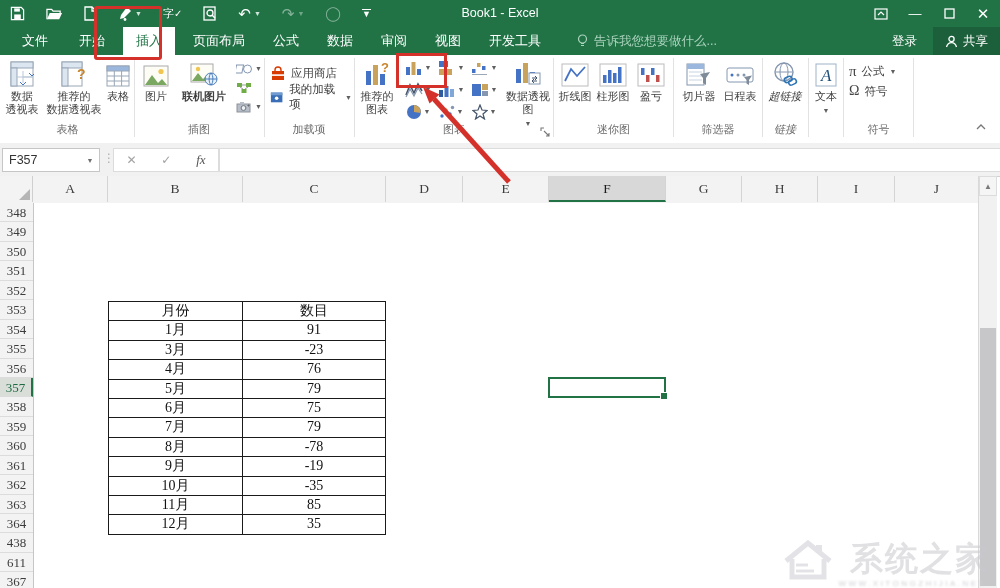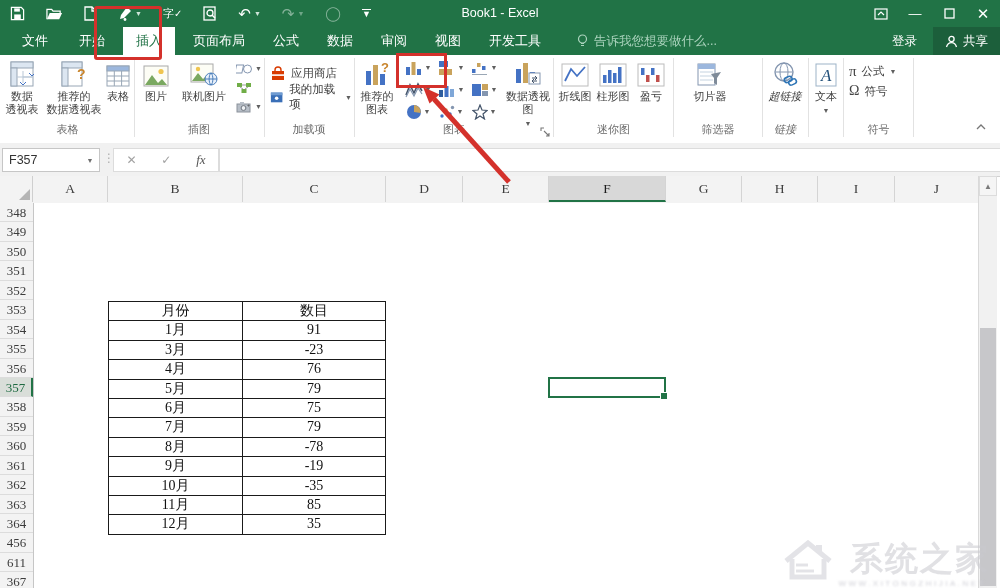--- a/index.html
+++ b/index.html
@@ -234,21 +234,21 @@
       <div class="bigbtn" style="left:2px;width:36px;">
         <div class="bicon">
             <svg width="26" height="22" viewBox="0 0 26 22">
               <rect x="1" y="1" width="24" height="20" fill="#fdfdf5" stroke="#a9a9a9"></rect>
               <circle cx="18" cy="6.5" r="2.6" fill="#f0c550"></circle>
               <path d="M2 20l7-10 6 8 4-4 5 6z" fill="#7aa860"></path>
             </svg>
           </div>
         <div class="blabel">图片</div>
       </div>
-      <div class="bigbtn" style="left:40px;width:56px;">
+      <div class="bigbtn" style="left:40px;width:56px;font-weight:bold;">
         <div class="bicon">
             <svg width="28" height="24" viewBox="0 0 28 24">
               <rect x="1" y="1" width="22" height="18" fill="#fdfdf5" stroke="#a9a9a9"></rect>
               <circle cx="8" cy="6" r="2.2" fill="#f0c550"></circle>
               <path d="M2 18l6-8 5 6 3-3 5 5z" fill="#7aa860"></path>
               <circle cx="21" cy="16" r="6" fill="#e8f0fa" stroke="#4a7ebb"></circle>
               <path d="M15 16h12M21 10c2.5 2 2.5 10 0 12c-2.5-2-2.5-10 0-12" fill="none" stroke="#4a7ebb"></path>
             </svg>
           </div>
         <div class="blabel">联机图片</div>
@@ -441,30 +441,42 @@
               <rect x="19" y="12" width="3.5" height="7" fill="#c0504d"></rect>
             </svg>
           </div>
         <div class="blabel">盈亏</div>
       </div>
       <div class="glabel">迷你图</div>
     </div>
     <div class="rsep" style="left:673px;"></div>
 
     <div class="rgroup" style="left:675px;width:86px;">
-      <div class="bigbtn" style="left:14px;width:42px;">
+      <div class="bigbtn" style="left:3px;width:42px;">
         <div class="bicon">
             <svg width="26" height="24" viewBox="0 0 26 24">
               <rect x="1" y="1" width="17" height="21" fill="#fff" stroke="#8496b0"></rect>
               <rect x="1" y="1" width="17" height="5" fill="#9cb7dd"></rect>
               <path d="M3 9h13M3 13h13M3 17h13" stroke="#c5d3e0"></path>
               <path d="M14 11l10-2-4 6v7l-3-2v-5z" fill="#7f8b99"></path>
             </svg>
           </div>
         <div class="blabel">切片器</div>
+      </div>
+      <div class="bigbtn" style="left:44px;width:42px;">
+        <div class="bicon">
+            <svg width="28" height="22" viewBox="0 0 28 22">
+              <rect x="1" y="3" width="26" height="14" rx="2" fill="#fff" stroke="#8496b0"></rect>
+              <circle cx="6" cy="10" r="1.5" fill="#4472c4"></circle>
+              <circle cx="12" cy="10" r="1.5" fill="#8496b0"></circle>
+              <circle cx="18" cy="10" r="1.5" fill="#8496b0"></circle>
+              <path d="M18 12l8-1.5-3 4.5v5l-2.5-1.5v-3.5z" fill="#7f8b99"></path>
+            </svg>
+          </div>
+        <div class="blabel">日程表</div>
       </div>
       <div class="glabel">筛选器</div>
     </div>
     <div class="rsep" style="left:762px;"></div>
 
     <div class="rgroup" style="left:764px;width:42px;font-style:italic;">
       <div class="bigbtn" style="left:0;width:42px;">
         <div class="bicon">
             <svg width="26" height="26" viewBox="0 0 26 26">
               <circle cx="12" cy="11" r="9" fill="none" stroke="#8496b0" stroke-width="1.4"></circle>
@@ -558,21 +570,21 @@
       <div class="rowh">355</div>
       <div class="rowh">356</div>
       <div class="rowh active">357</div>
       <div class="rowh">358</div>
       <div class="rowh">359</div>
       <div class="rowh">360</div>
       <div class="rowh">361</div>
       <div class="rowh">362</div>
       <div class="rowh">363</div>
       <div class="rowh">364</div>
-      <div class="rowh">456</div>
+      <div class="rowh">438</div>
       <div class="rowh">611</div>
       <div class="rowh">367</div>
     </div>
 
   <div class="gridbody">
     <table class="datatable">
       <tbody id="tablebody">
           <tr>
             <td class="c-month">月份</td>
             <td class="c-value">数目</td>

